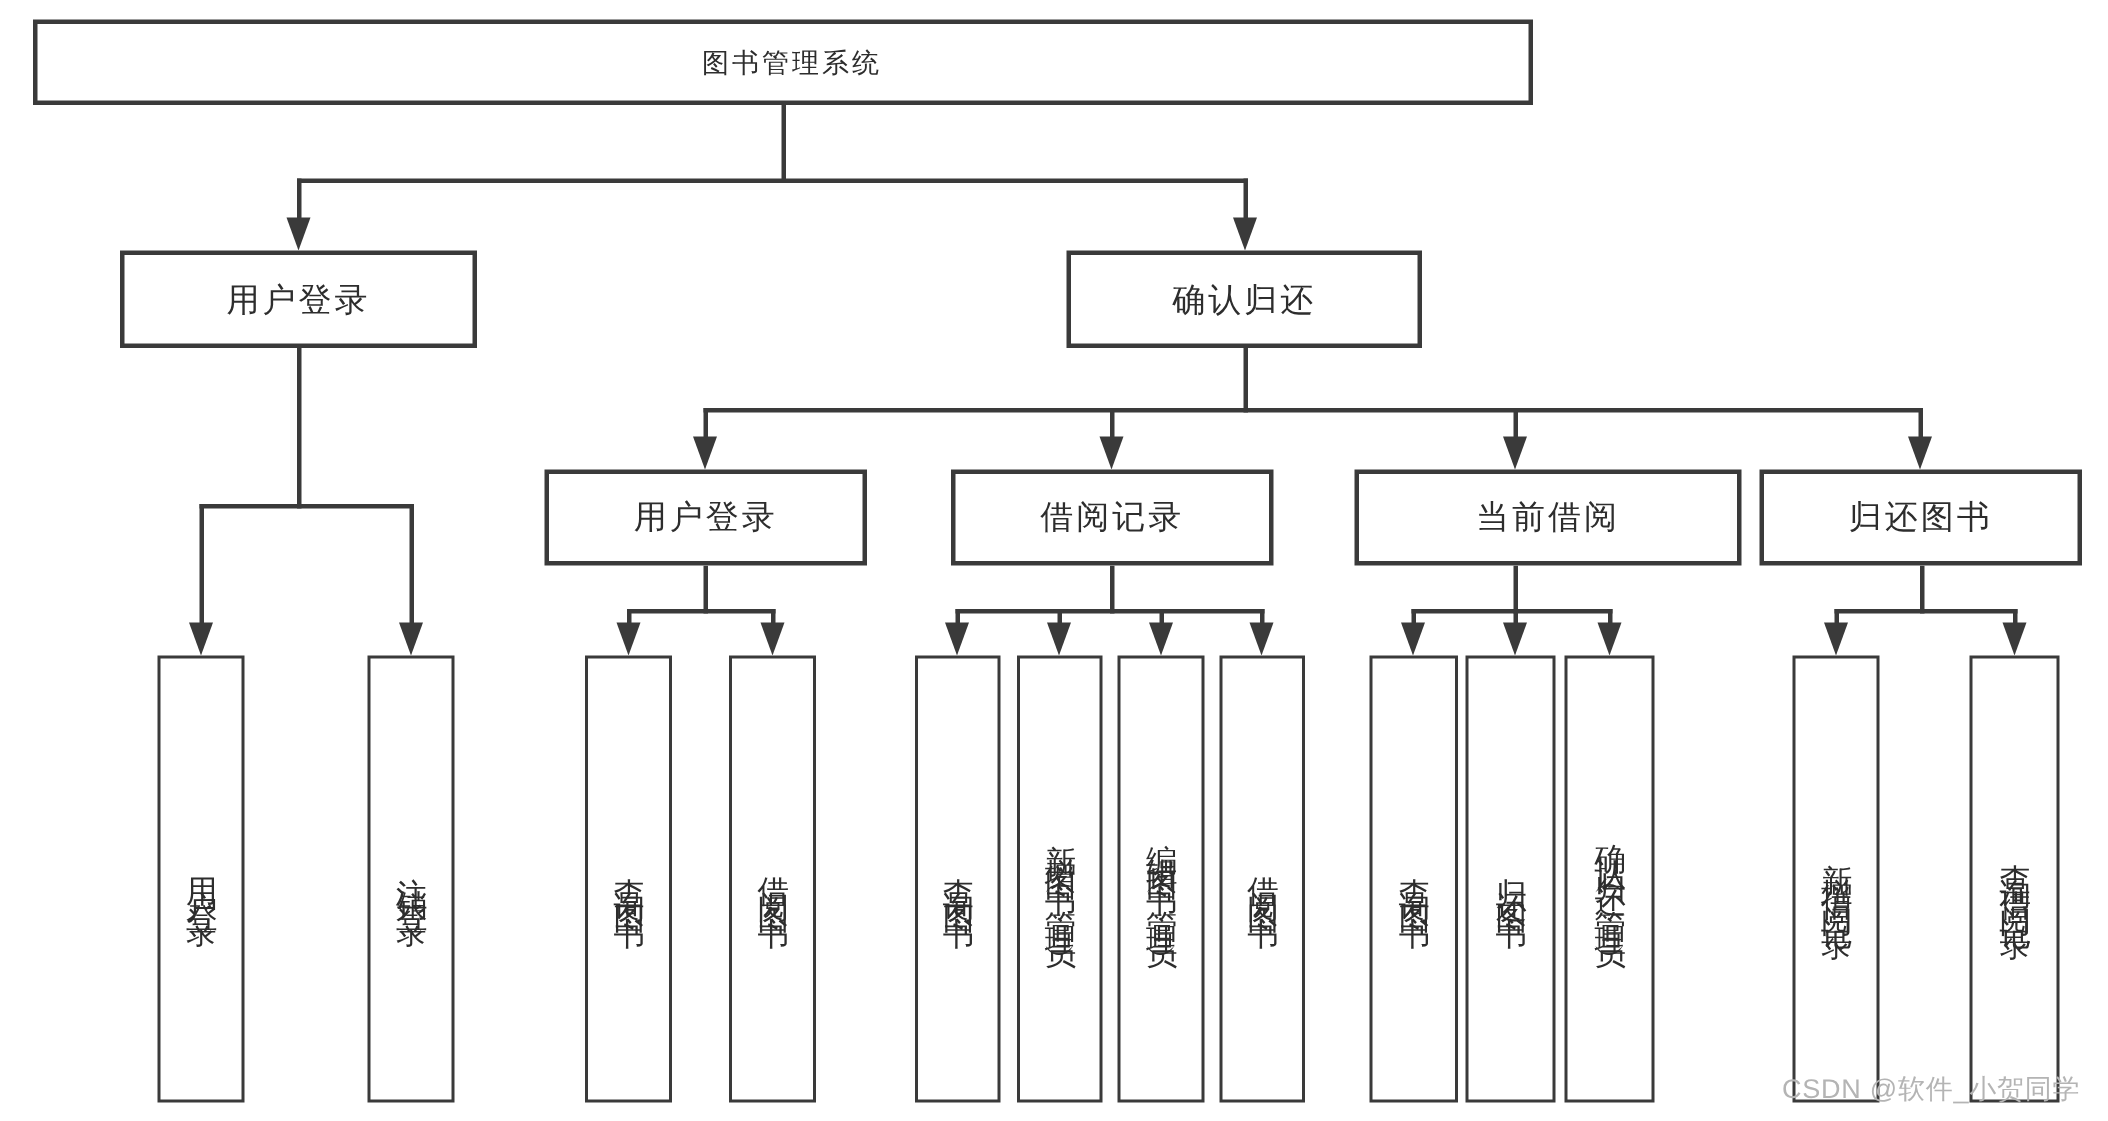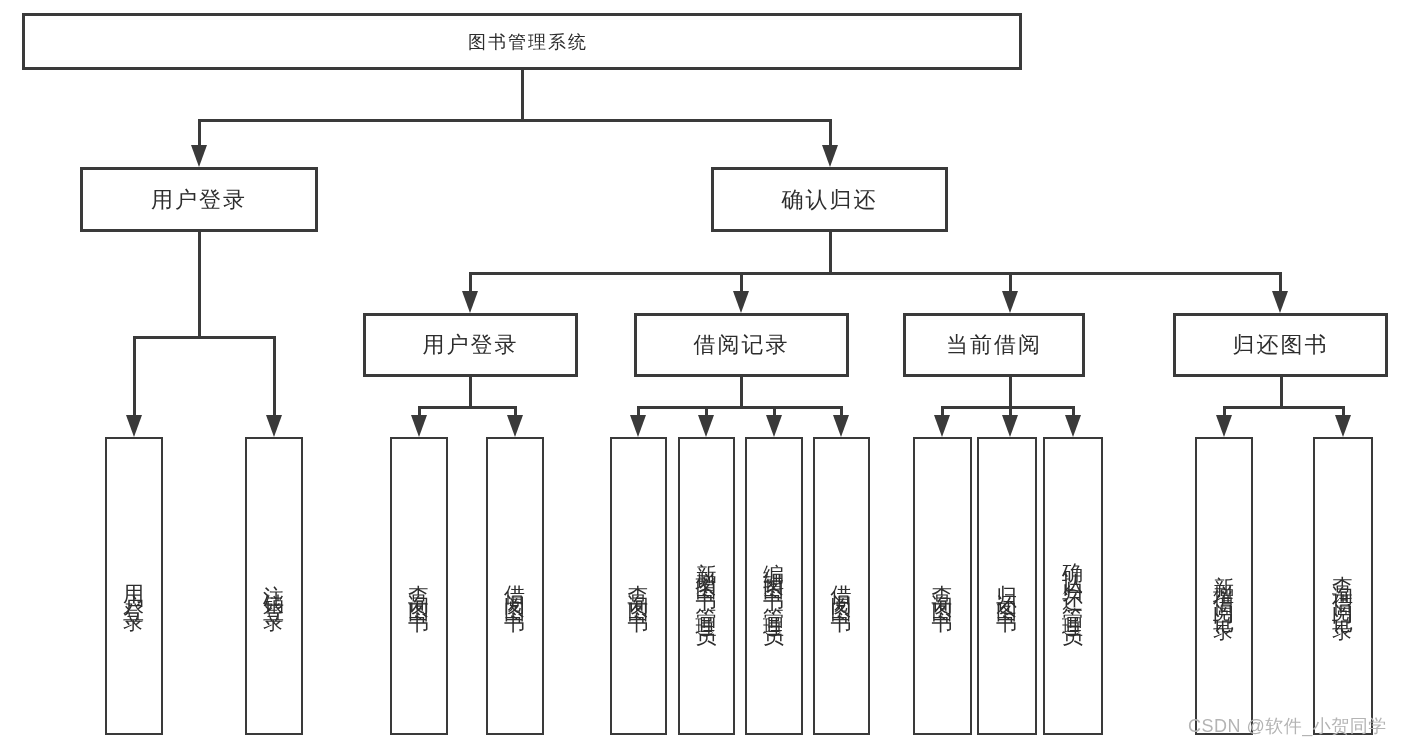--- a/index.html
+++ b/index.html
@@ -134,21 +134,21 @@
       </div>
       <div class="node" style="left: 711px; top: 167px; width: 237px; height: 65px;">
         <span class="label">确认归还</span>
       </div>
       <div class="node" style="left: 363px; top: 313px; width: 215px; height: 64px;">
         <span class="label">用户登录</span>
       </div>
       <div class="node" style="left: 634px; top: 313px; width: 215px; height: 64px;">
         <span class="label">借阅记录</span>
       </div>
-      <div class="node" style="left: 903px; top: 313px; width: 182px; height: 64px;">
+      <div class="node" style="left: 903px; top: 313px; width: 258px; height: 64px;">
         <span class="label">当前借阅</span>
       </div>
       <div class="node" style="left: 1173px; top: 313px; width: 215px; height: 64px;">
         <span class="label">归还图书</span>
       </div>
       <div class="node leaf" style="left: 105px; top: 437px; width: 58px; height: 298px;">
         <span class="label">用户登录</span>
       </div>
       <div class="node leaf" style="left: 245px; top: 437px; width: 58px; height: 298px;">
         <span class="label">注销登录</span>

